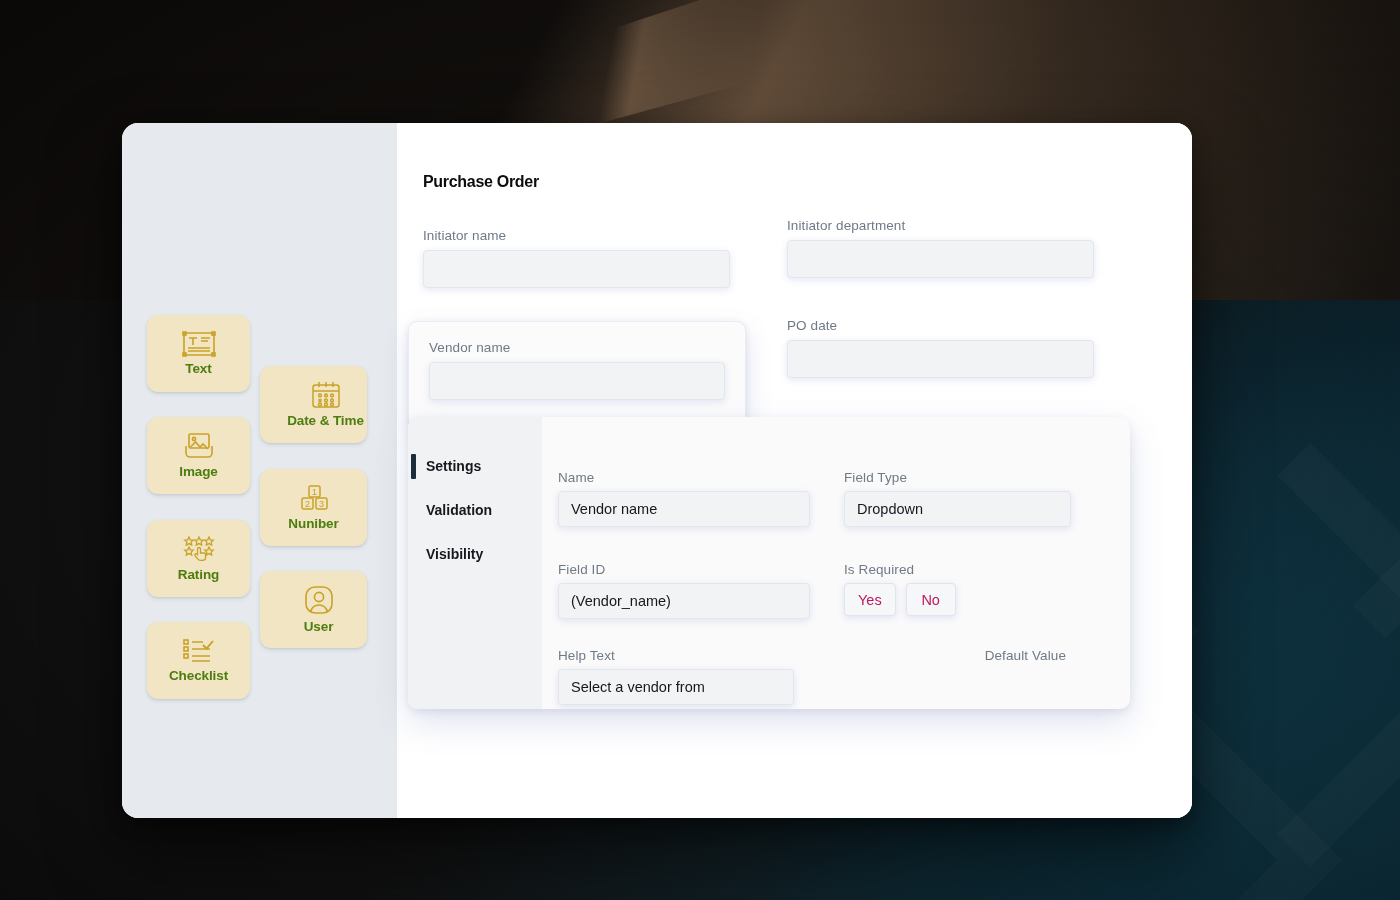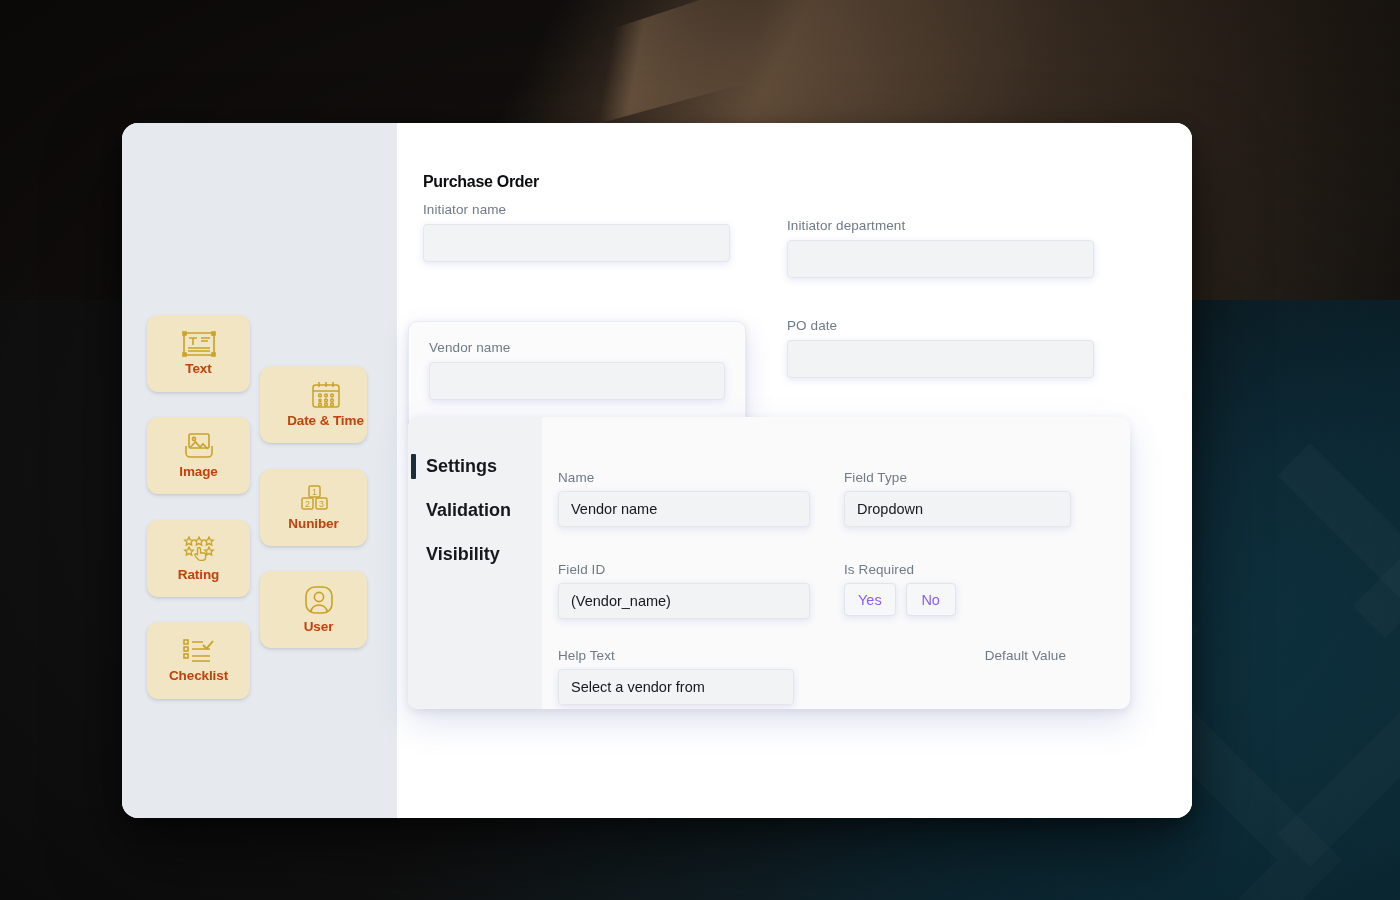--- a/index.html
+++ b/index.html
@@ -90,21 +90,21 @@
     flex-direction: column;
     align-items: center;
     justify-content: center;
     gap: 4px;
     cursor: pointer;
   }
   .tile .glyph { display: block; line-height: 0; }
   .tile .tlabel {
     font-size: 13.5px;
     font-weight: bold;
-    color: #c2410c;
+    color: #4d7c0f;
     letter-spacing: -0.1px;
     white-space: nowrap;
   }
   
   #tile-text      { left: 25px;  top: 192px; height: 77px; }
   #tile-image     { left: 25px;  top: 294px; height: 77px; }
   #tile-rating    { left: 25px;  top: 397px; height: 77px; }
   #tile-checklist { left: 25px;  top: 499px; height: 77px; }
   
   #tile-datetime  { left: 138px; top: 243px; height: 77px; width: 107px; padding-left: 24px; }
@@ -133,21 +133,21 @@
     display: block;
   }
   .field-box {
     background: #f2f3f4;
     border: 1px solid #e3e6ea;
     border-radius: 4px;
     height: 38px;
     box-shadow: 0 2px 7px rgba(92,106,196,0.16);
   }
   .form-field { position: absolute; }
-  #f-initiator-name   { left: 26px;  top: 79px;  width: 307px; }
+  #f-initiator-name   { left: 26px;  top: 105px;  width: 307px; }
   #f-initiator-dept   { left: 390px; top: 95px;  width: 307px; }
   #f-po-date          { left: 390px; top: 195px; width: 307px; }
 
   
   #vendor-card {
     position: absolute;
     left: 11px; top: 198px;
     width: 338px; height: 107px;
     background: #fbfbfc;
     border: 1px solid #e9ecf2;
@@ -170,21 +170,21 @@
   }
   #settings-tabs {
     width: 134px;
     flex: 0 0 134px;
     background: #f1f2f4;
     padding-top: 38px;
     position: relative;
   }
   .tab {
     position: relative;
-    font-size: 18px;
+    font-size: 14px;
     font-weight: bold;
     color: #15181d;
     padding: 0 0 0 18px;
     height: 22px;
     line-height: 22px;
     margin-bottom: 22px;
     cursor: pointer;
   }
   .tab.active::before {
     content: "";
@@ -223,21 +223,21 @@
 
   .seg-row { display: flex; gap: 10px; }
   .seg-btn {
     background: #f6f7f8;
     border: 1px solid #e1e4e9;
     border-radius: 4px;
     height: 33px;
     min-width: 50px;
     padding: 0 13px;
     font-size: 14.5px;
-    color: #8b5cf6;
+    color: #be185d;
     display: flex;
     align-items: center;
     justify-content: center;
     box-shadow: 0 2px 7px rgba(92,106,196,0.16);
     cursor: pointer;
     font-family: "Liberation Sans", sans-serif;
   }
 </style>
 </head>
 <body>

